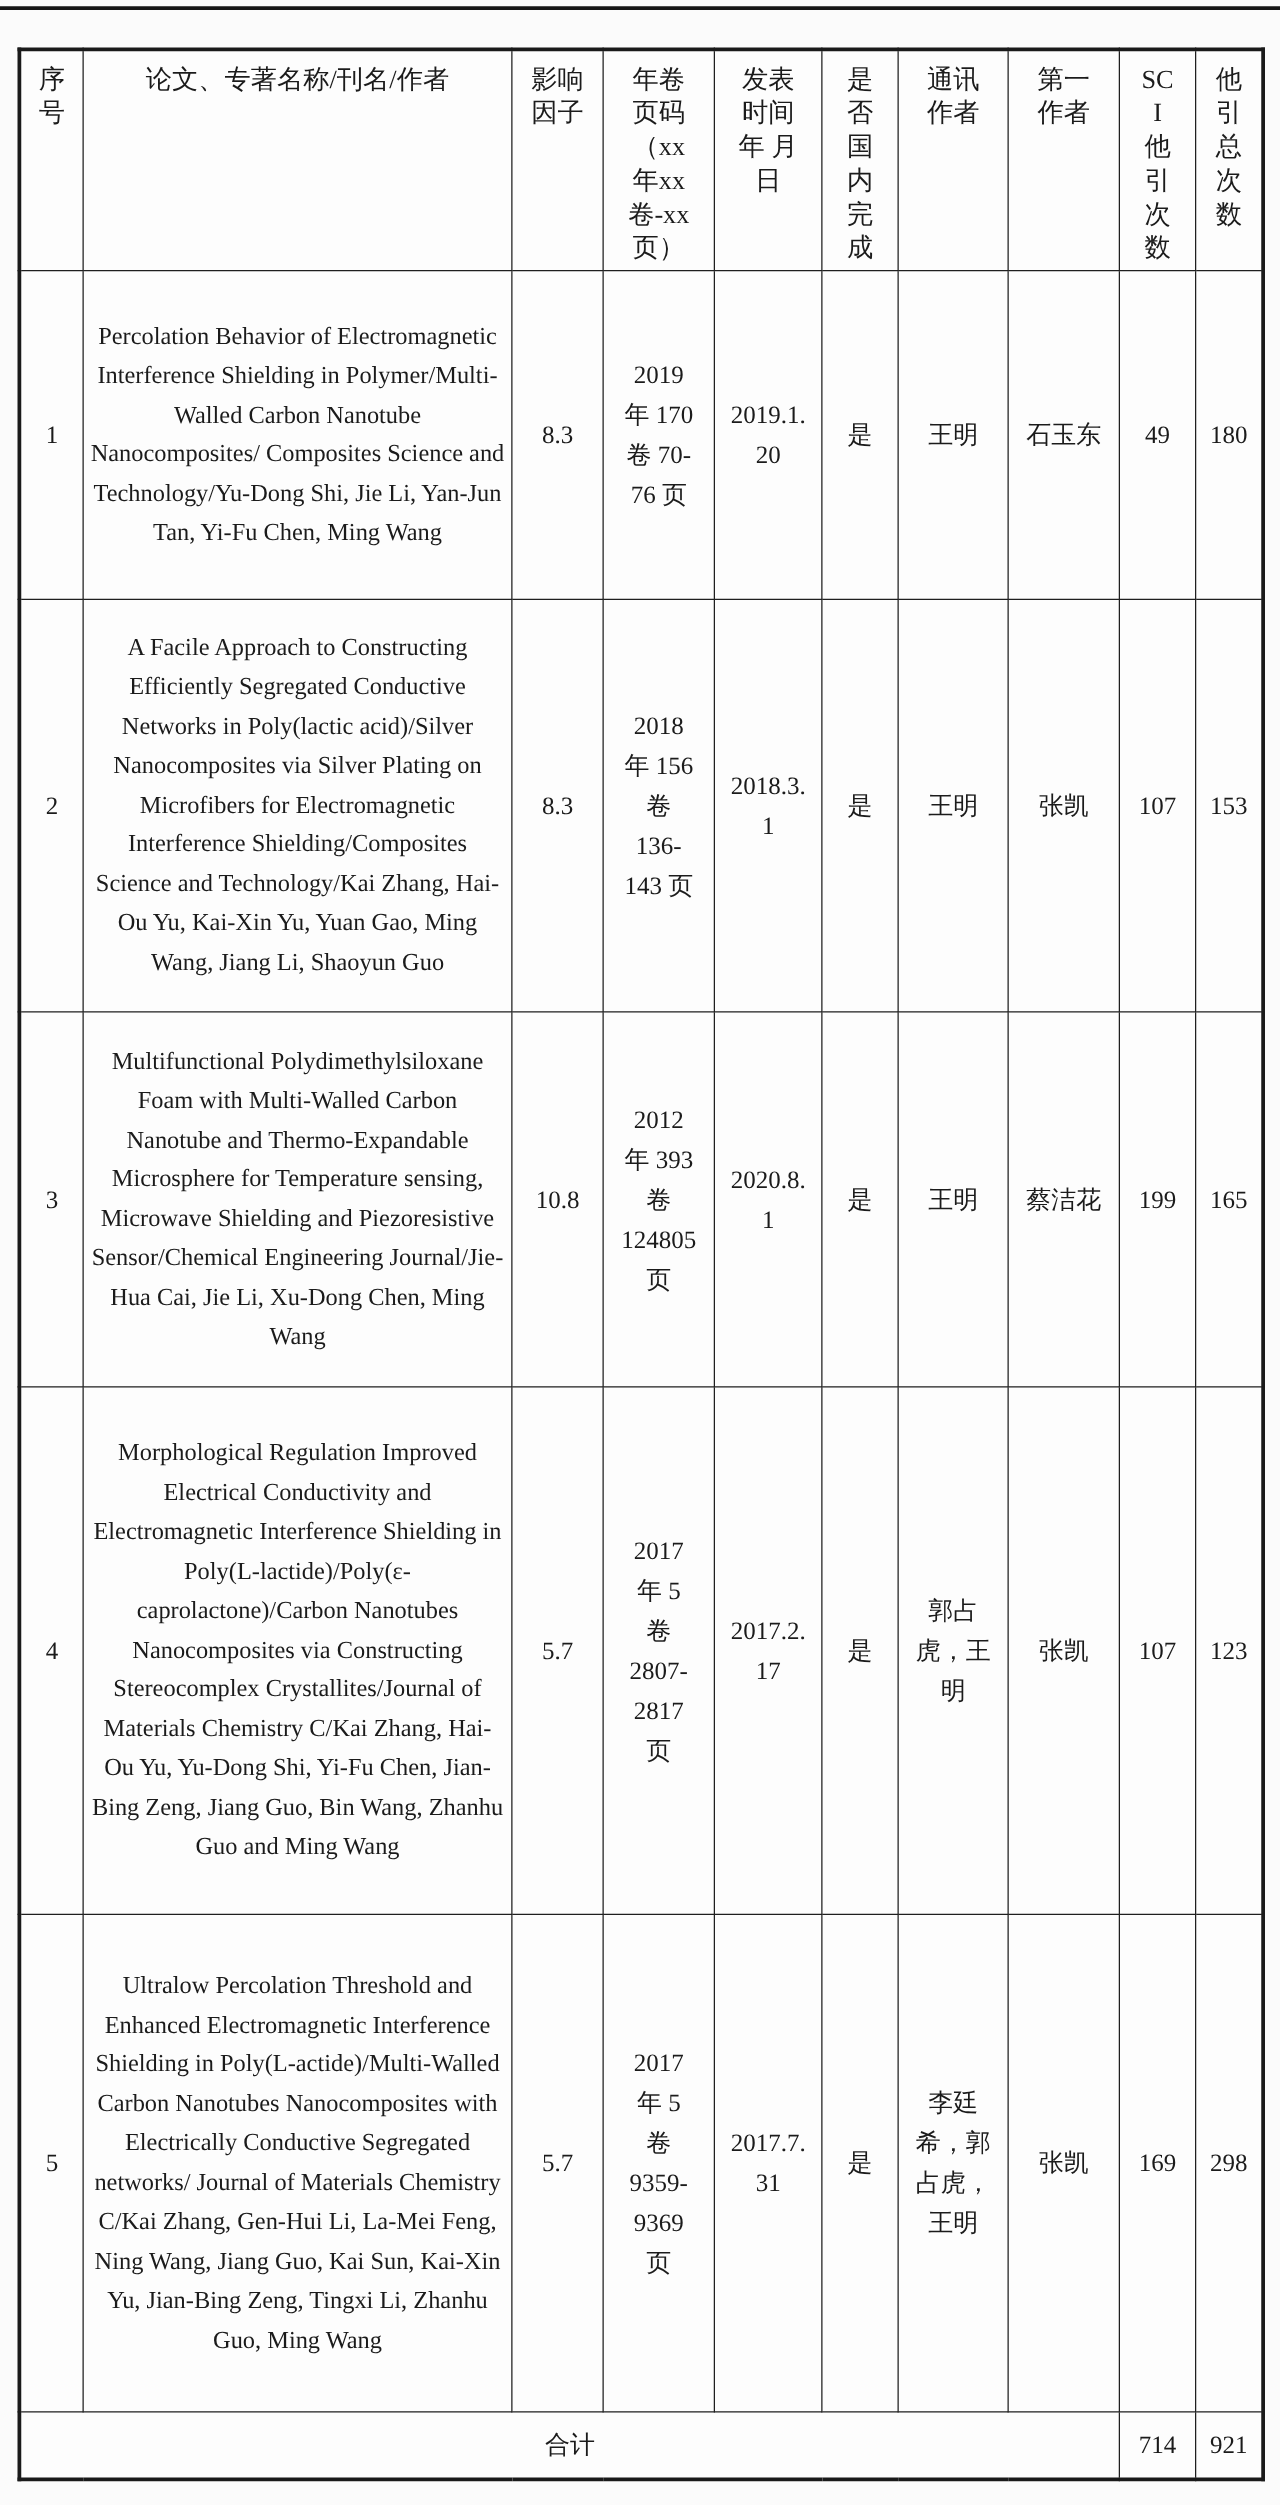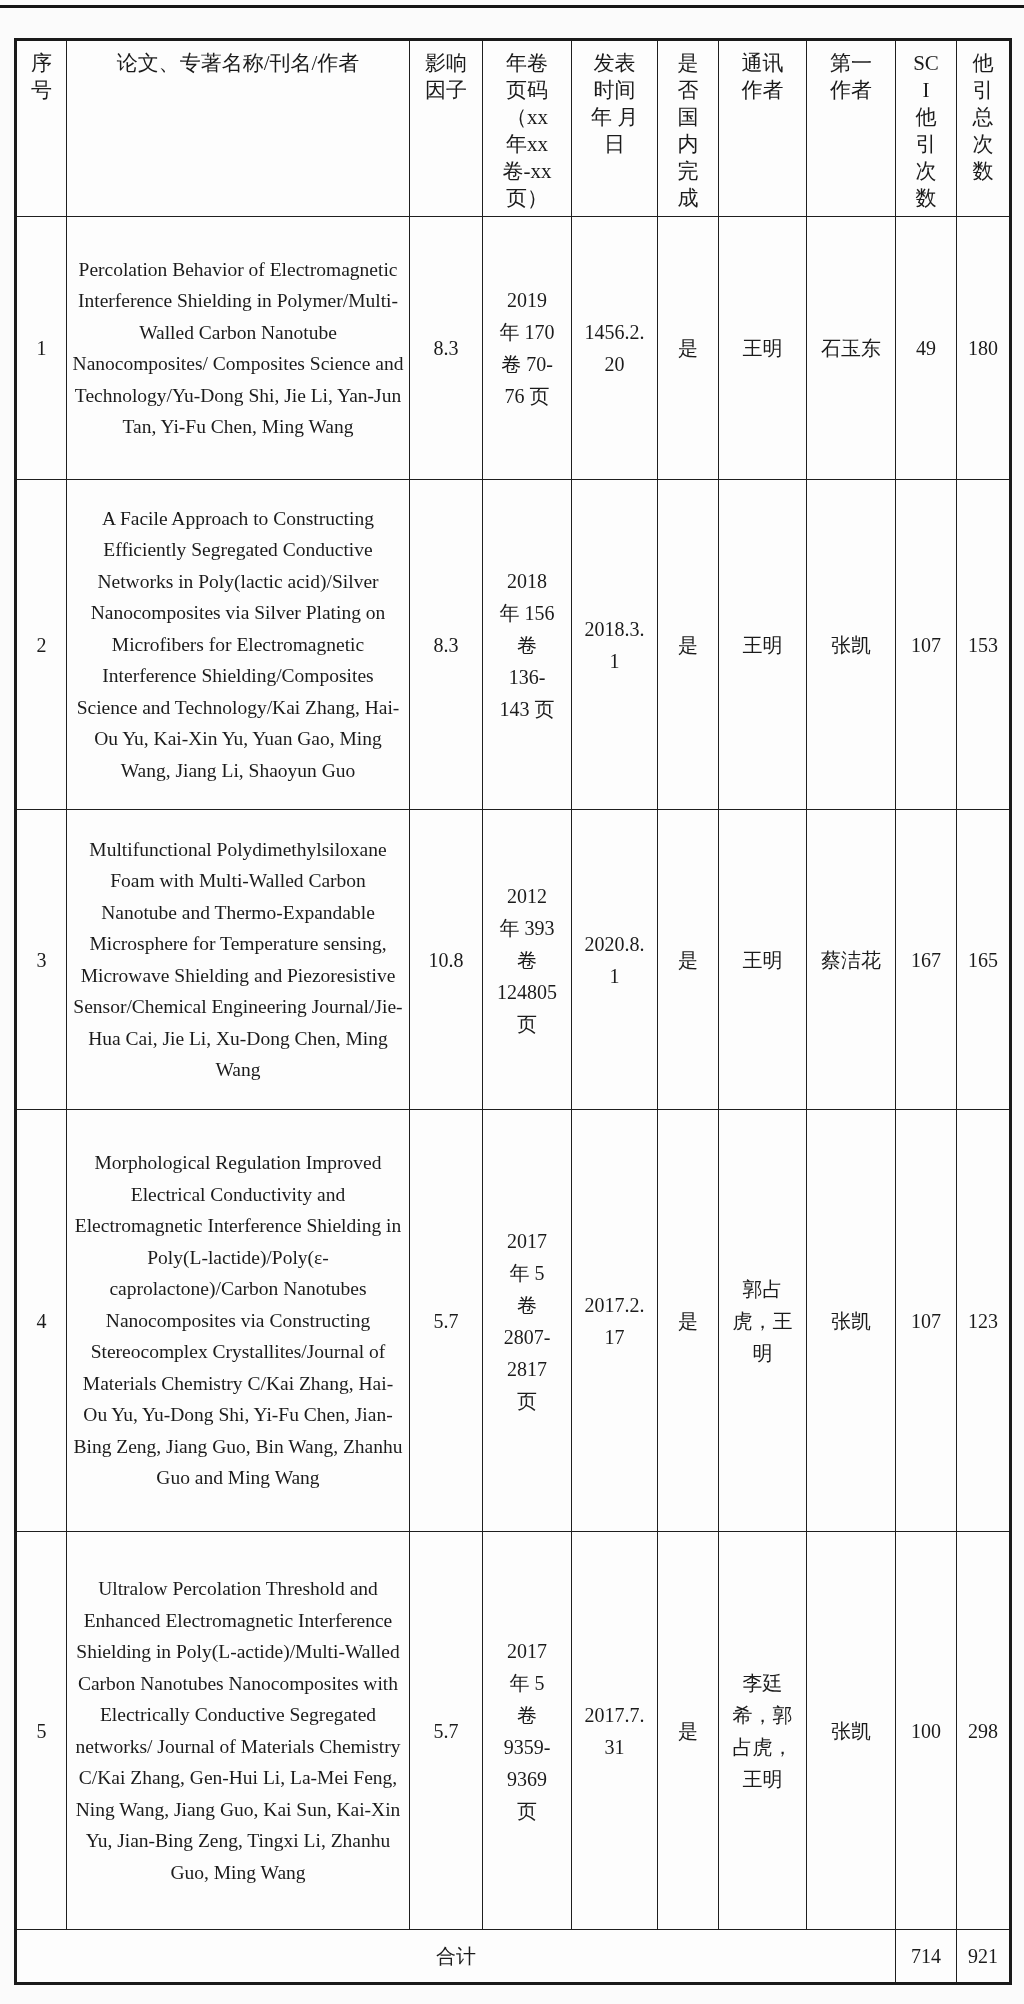--- a/index.html
+++ b/index.html
@@ -122,21 +122,21 @@
   </thead>
   <tbody>
       <tr>
     <td>1</td>
     <td class="cell-title">Percolation Behavior of Electromagnetic Interference Shielding in Polymer/Multi-Walled Carbon Nanotube Nanocomposites/ Composites Science and Technology/Yu-Dong Shi, Jie Li, Yan-Jun Tan, Yi-Fu Chen, Ming Wang</td>
     <td>8.3</td>
     <td class="prelines">2019
 年 170
 卷 70-
 76 页</td>
-    <td class="prelines">1456.2.
+    <td class="prelines">2019.1.
 20</td>
     <td>是</td>
     <td class="prelines">王明</td>
     <td>石玉东</td>
     <td>49</td>
     <td>180</td>
   </tr>
       <tr>
     <td>2</td>
     <td class="cell-title">A Facile Approach to Constructing Efficiently Segregated Conductive Networks in Poly(lactic acid)/Silver Nanocomposites via Silver Plating on Microfibers for Electromagnetic Interference Shielding/Composites Science and Technology/Kai Zhang, Hai-Ou Yu, Kai-Xin Yu, Yuan Gao, Ming Wang, Jiang Li, Shaoyun Guo</td>
@@ -161,21 +161,21 @@
     <td class="prelines">2012
 年 393
 卷
 124805
 页</td>
     <td class="prelines">2020.8.
 1</td>
     <td>是</td>
     <td class="prelines">王明</td>
     <td>蔡洁花</td>
-    <td>167</td>
+    <td>199</td>
     <td>165</td>
   </tr>
       <tr>
     <td>4</td>
     <td class="cell-title">Morphological Regulation Improved Electrical Conductivity and Electromagnetic Interference Shielding in Poly(L-lactide)/Poly(ε-caprolactone)/Carbon Nanotubes Nanocomposites via Constructing Stereocomplex Crystallites/Journal of Materials Chemistry C/Kai Zhang, Hai-Ou Yu, Yu-Dong Shi, Yi-Fu Chen, Jian-Bing Zeng, Jiang Guo, Bin Wang, Zhanhu Guo and Ming Wang</td>
     <td>5.7</td>
     <td class="prelines">2017
 年 5
 卷
 2807-
@@ -202,21 +202,21 @@
 9369
 页</td>
     <td class="prelines">2017.7.
 31</td>
     <td>是</td>
     <td class="prelines">李廷
 希，郭
 占虎，
 王明</td>
     <td>张凯</td>
-    <td>100</td>
+    <td>169</td>
     <td>298</td>
   </tr>
     </tbody>
   <tfoot>
     <tr>
       <td colspan="8">合计</td>
       <td>714</td>
       <td>921</td>
     </tr>
   </tfoot>

